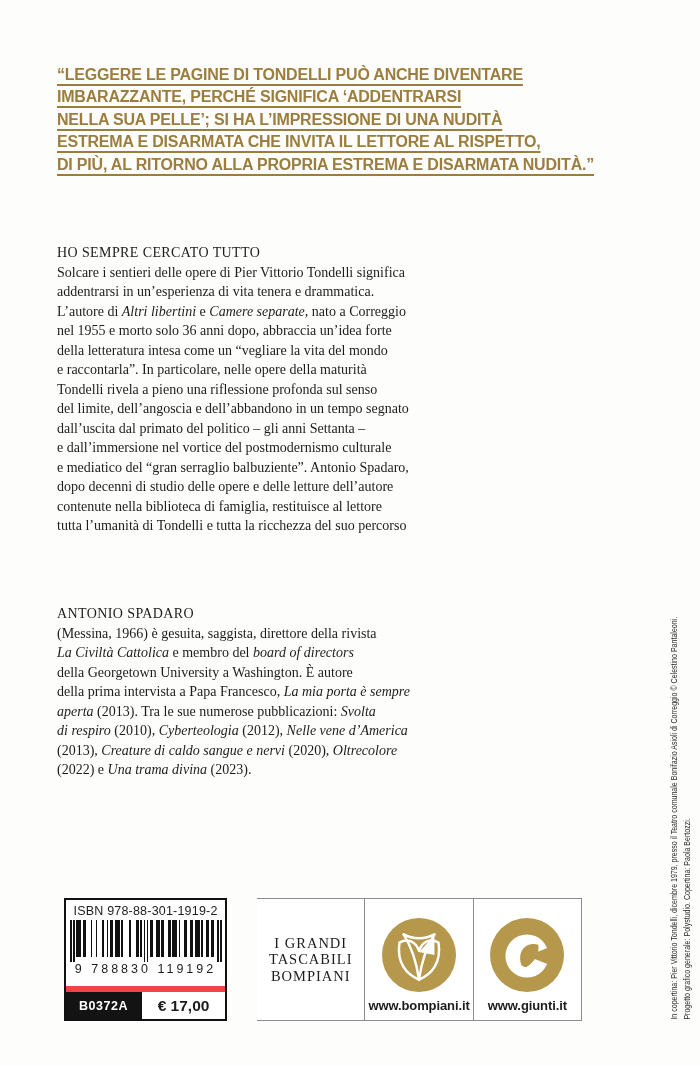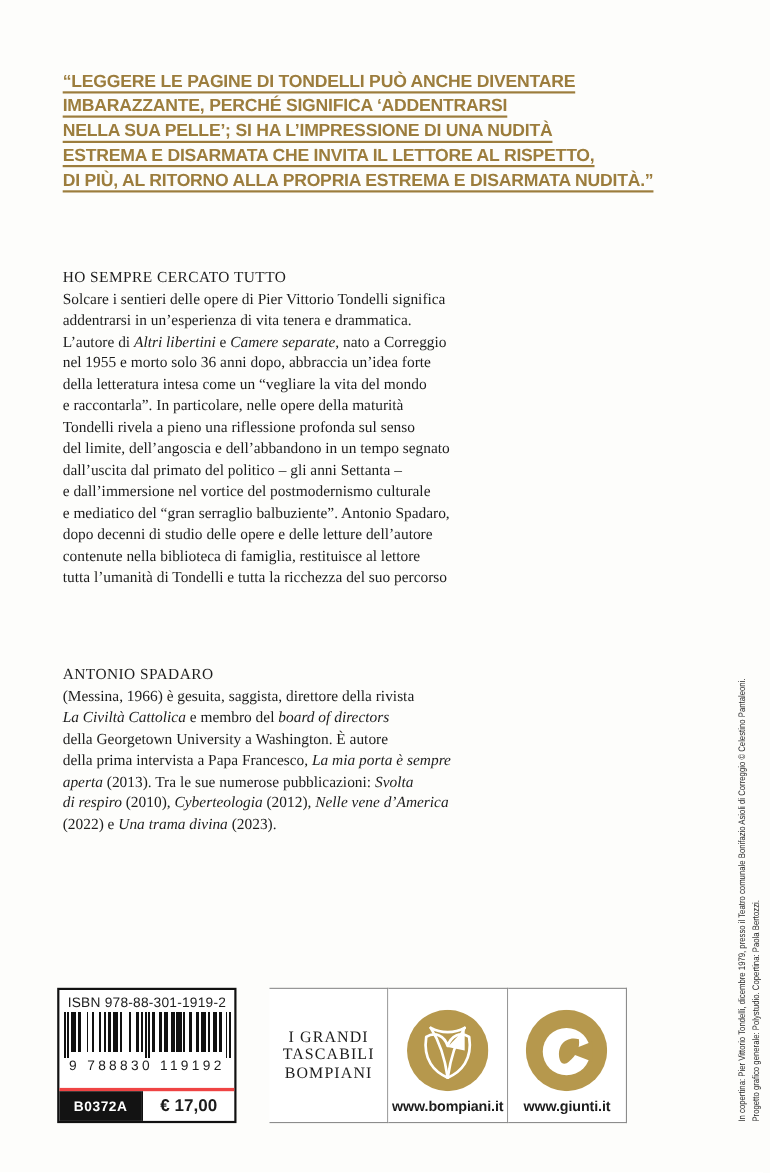--- a/index.html
+++ b/index.html
@@ -25,30 +25,30 @@
   }
 
   
   .block{position:absolute;left:57px;width:600px;font-size:14px;line-height:19.5px;}
   .block .heading{letter-spacing:0.4px;}
   .block .ln span.it{font-style:italic;margin-top:38px;}
   .synopsis{top:243px;}
   .bio{top:604px;}
 
   
-  .footer{position:absolute;left:52px;top:898px;width:518px;height:123px;display:flex;}
+  .footer{position:absolute;left:64px;top:898px;width:518px;height:123px;display:flex;}
   .panel{box-sizing:border-box;background:#ffffff;position:relative;}
   .barcode-panel{width:173px;border:2px solid #111111;}
   .isbn{margin-top:4px;text-align:center;font-family:"Liberation Sans",sans-serif;
         font-size:12.5px;letter-spacing:0.2px;white-space:nowrap;}
   .barcode{display:block;margin:2px auto 0;width:152px;height:42px;}
   .digits{text-align:center;font-family:"Liberation Sans",sans-serif;font-size:12.5px;
           letter-spacing:3px;margin-top:0px;white-space:nowrap;}
   .price-row{position:absolute;bottom:0;left:0;right:0;height:27px;
-             border-top:3px solid #ef4444;display:flex;}
+             border-top:6px solid #ef4444;display:flex;}
   .code-box{width:75px;background:var(--code-box-bg,#111);color:#ffffff;
             font-family:"Liberation Sans",sans-serif;font-weight:bold;font-size:12.5px;
             letter-spacing:0.5px;display:flex;align-items:center;justify-content:center;}
   .price-box{flex:1;border-left:1.5px solid #111111;
              font-family:"Liberation Sans",sans-serif;font-weight:bold;font-size:15.5px;
              display:flex;align-items:center;justify-content:center;}
   .imprint{width:115px;border:1px solid var(--panel-border,#8c8c8c);border-left:none;
            display:flex;flex-direction:column;align-items:center;justify-content:center;
            font-size:14.5px;line-height:16.5px;letter-spacing:1px;text-align:center;margin-left:30px;}
   .logo-panel{width:115px;border:1px solid var(--panel-border,#8c8c8c);border-left:none;}
@@ -101,20 +101,21 @@
 
   <section class="block bio">
     <div class="heading">ANTONIO SPADARO</div>
     <div>
         <div class="ln"><span>(Messina, 1966) è gesuita, saggista, direttore della rivista</span></div>
         <div class="ln"><span class="it">La Civiltà Cattolica</span><span> e membro del </span><span class="it">board of directors</span></div>
         <div class="ln"><span>della Georgetown University a Washington. È autore</span></div>
         <div class="ln"><span>della prima intervista a Papa Francesco, </span><span class="it">La mia porta è sempre</span></div>
         <div class="ln"><span class="it">aperta</span><span> (2013). Tra le sue numerose pubblicazioni: </span><span class="it">Svolta</span></div>
         <div class="ln"><span class="it">di respiro</span><span> (2010), </span><span class="it">Cyberteologia</span><span> (2012), </span><span class="it">Nelle vene d’America</span></div>
+        <div class="ln"><span>(2013), </span><span class="it">Creature di caldo sangue e nervi</span><span> (2020), </span><span class="it">Oltrecolore</span></div>
         <div class="ln"><span>(2022) e </span><span class="it">Una trama divina</span><span> (2023).</span></div>
       </div>
   </section>
 
   <div class="footer">
 
     <div class="panel barcode-panel">
       <div class="isbn">ISBN 978-88-301-1919-2</div>
       <svg class="barcode" viewBox="0 0 95 24" preserveAspectRatio="none" shape-rendering="crispEdges">
           <rect x="0" y="0" width="1" height="24" fill="#111111"></rect>

